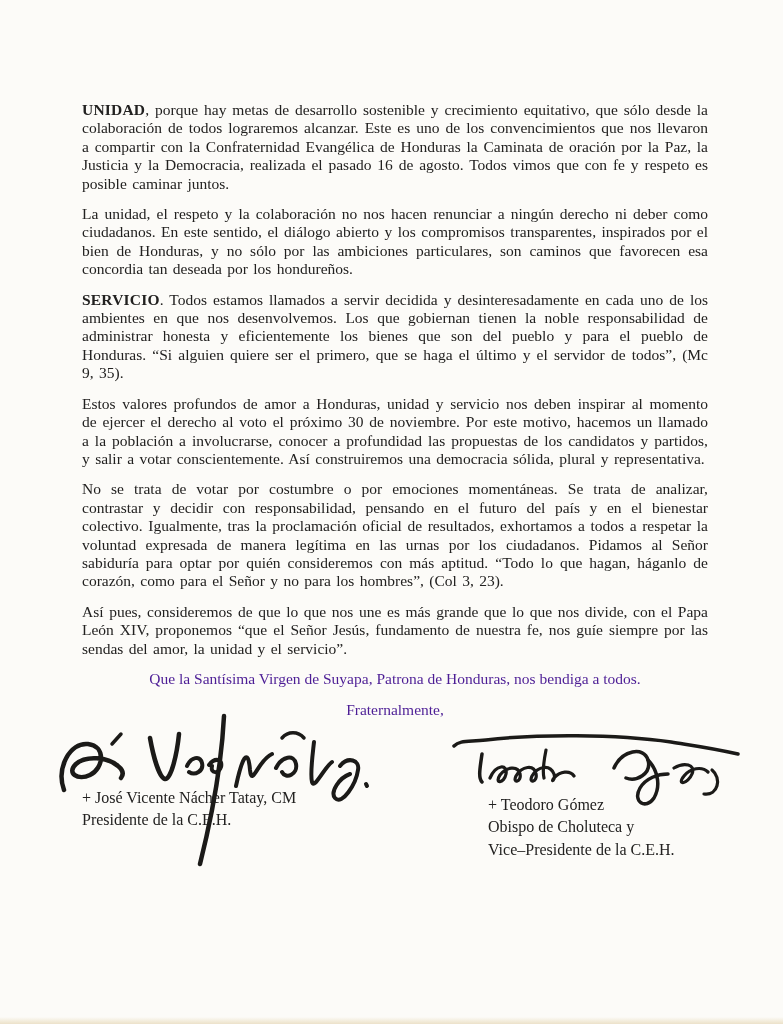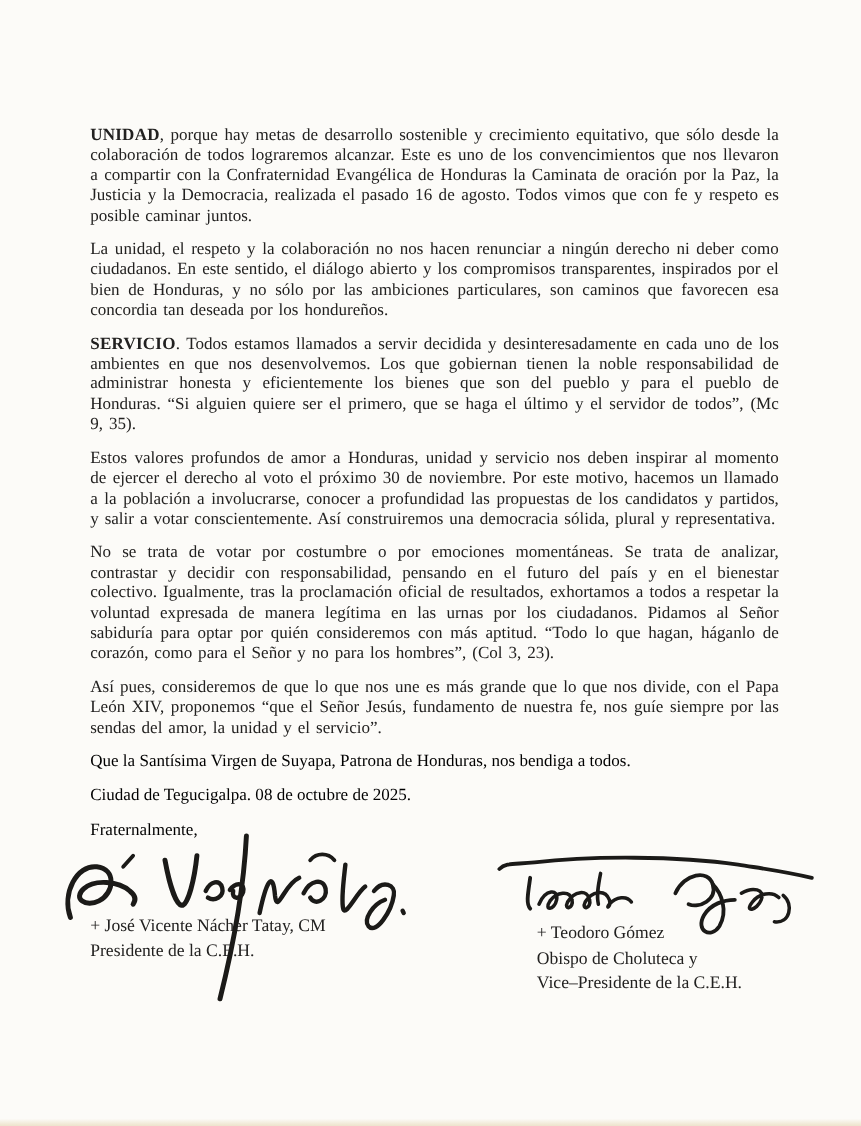--- a/index.html
+++ b/index.html
@@ -11,39 +11,39 @@
     position: relative;
     width: 783px;
     height: 1024px;
     margin: 0 auto;
     background: #fcfbf8;
     color: #1f1f1f;
     overflow: hidden;
   }
   .content {
     position: absolute;
-    top: 114px;
+    top: 101px;
     left: 82px;
     width: 626px;
   }
   .para {
     margin: 0 0 12px 0;
     font-size: 15.5px;
     line-height: 18.4px;
     text-align: justify;
     word-spacing: 1.5px;
     color: #222120;
   }
   .para .lead { font-weight: bold; letter-spacing: 0.2px; }
   .single-line {
     margin: 6px 0 0 0;
     font-size: 15.5px;
     line-height: 18.4px;
-    text-align: left;
-    color: #000000;
+    text-align: center;
+    color: #4c1d95;
   }
   .dateline { margin-top: 13px; }
   .closing  { margin-top: 13px; }
   .sig-row {
     position: relative;
     margin-top: 4px;
     height: 200px;
   }
   .sig-col { position: absolute; top: 0; }
   .sig-col.left  { left: 0;    width: 340px; }
@@ -91,21 +91,20 @@
     <p class="para"><strong class="lead">SERVICIO</strong><span>. Todos estamos llamados a servir decidida y desinteresadamente en cada uno de los ambientes en que nos desenvolvemos. Los que gobiernan tienen la noble responsabilidad de administrar honesta y eficientemente los bienes que son del pueblo y para el pueblo de Honduras. “Si alguien quiere ser el primero, que se haga el último y el servidor de todos”, (Mc 9, 35).</span></p>
 
     <p class="para"><span>Estos valores profundos de amor a Honduras, unidad y servicio nos deben inspirar al momento de ejercer el derecho al voto el próximo 30 de noviembre. Por este motivo, hacemos un llamado a la población a involucrarse, conocer a profundidad las propuestas de los candidatos y partidos, y salir a votar conscientemente. Así construiremos una democracia sólida, plural y representativa.</span></p>
 
     <p class="para"><span>No se trata de votar por costumbre o por emociones momentáneas. Se trata de analizar, contrastar y decidir con responsabilidad, pensando en el futuro del país y en el bienestar colectivo. Igualmente, tras la proclamación oficial de resultados, exhortamos a todos a respetar la voluntad expresada de manera legítima en las urnas por los ciudadanos. Pidamos al Señor sabiduría para optar por quién consideremos con más aptitud.  “Todo lo que hagan, háganlo de corazón, como para el Señor y no para los hombres”, (Col 3, 23).</span></p>
 
     <p class="para"><span>Así pues, consideremos de que lo que nos une es más grande que lo que nos divide, con el Papa León XIV, proponemos “que el Señor Jesús, fundamento de nuestra fe, nos guíe siempre por las sendas del amor, la unidad y el servicio”.</span></p>
 
     <p class="single-line">Que la Santísima Virgen de Suyapa, Patrona de Honduras, nos bendiga a todos.</p>
 
-    <p class="single-line dateline">Ciudad de Tegucigalpa. 08 de octubre de 2025.</p>
 
     <p class="single-line closing">Fraternalmente,</p>
 
     <div class="sig-row">
 
       <div class="sig-col left">
         <svg class="sig-svg left-sig" width="330" height="160" viewBox="0 0 330 160" aria-hidden="true">
           <path stroke-width="4.5" d="M10,78 C2,56 16,30 34,32 C52,34 50,56 36,63 C24,69 12,61 22,52 C32,43 54,45 64,54 C69,58 70,62 67,66"></path>
           <path stroke-width="3.5" d="M58,32 L67,22"></path>
           <path stroke-width="4.5" d="M96,26 C100,48 106,66 111,67 C117,68 123,42 125,22"></path>

